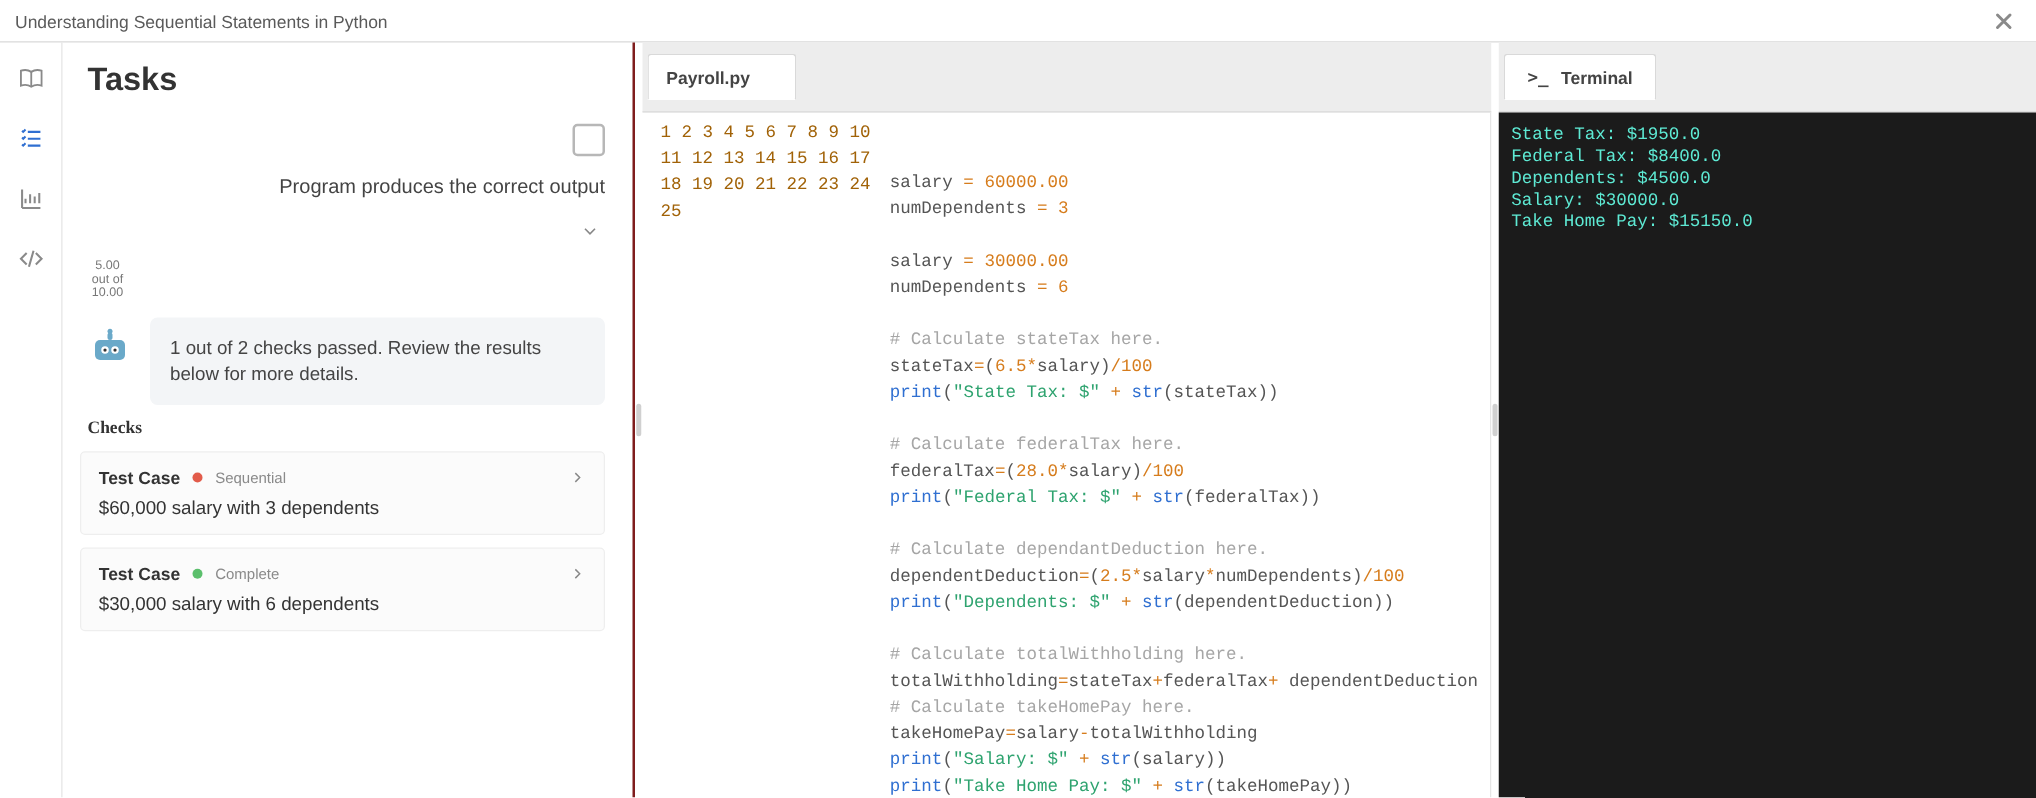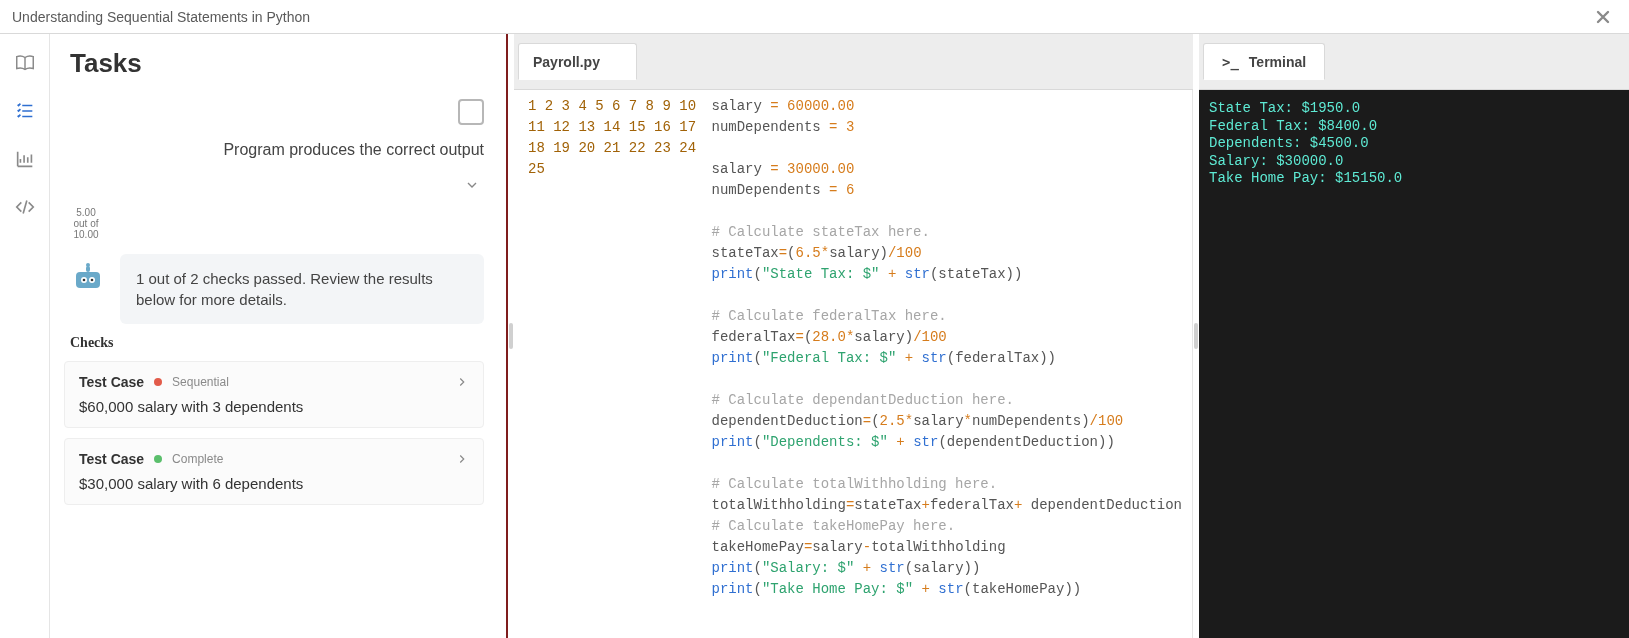--- a/index.html
+++ b/index.html
@@ -32,21 +32,21 @@
   .dot.green { background:#5bbf6c; }
   .tc-head .status { color:#8a8a8a; font-size:12px; flex:1;}
   .tc-head .chev { color:#888; }
   .tc-desc { margin-top:8px; font-size:15px; color:#333; }
   
   .editor-wrap { flex:1; display:flex; flex-direction:column; min-width:0;}
   .tabbar { height:56px; background:#ededed; border-bottom:1px solid #d9d9d9; display:flex; align-items:center;font-weight:bold; }
   .tab { background:#fff; border:1px solid #d9d9d9; border-bottom:1px solid #fff; height:37px; display:flex; align-items:center; padding:0 36px 0 14px; font-size:14px; color:#444; border-top-left-radius:3px; border-top-right-radius:3px; margin-left:4px; cursor:pointer; }
   .editor { flex:1; display:flex; background:#fff; overflow:auto; font-family: Consolas, "Courier New", monospace; font-size:14px; line-height:21px; border-right:1px solid #e5e5e5;}
   .gutter { color:#a16207; padding:6px 8px 6px 14px; user-select:none; }
-  .code { padding:6px 10px 6px 4px; white-space:pre; color:#555; }
+  .code { padding:6px 10px 6px 4px; white-space:pre; color:#555;margin-top:40px; }
   .tk-num { color:#d67c1c; }
   .tk-op  { color:#d67c1c; }
   .tk-str { color:#2ea36f; }
   .tk-fn  { color:#2f6fd1; }
   .tk-cm  { color:#a6a6a6; }
   .tk-id  { color:#555; }
   
   .termcol { width:430px; display:flex; flex-direction:column; }
   .termcol .tabbar { background:#ededed; }
   .term-tab { background:#fff; border:1px solid #d9d9d9; border-bottom:1px solid #fff; height:37px; display:flex; align-items:center; gap:10px; padding:0 18px; font-size:14px; color:#444; margin-left:4px; cursor:pointer; border-top-left-radius:3px; border-top-right-radius:3px;}

